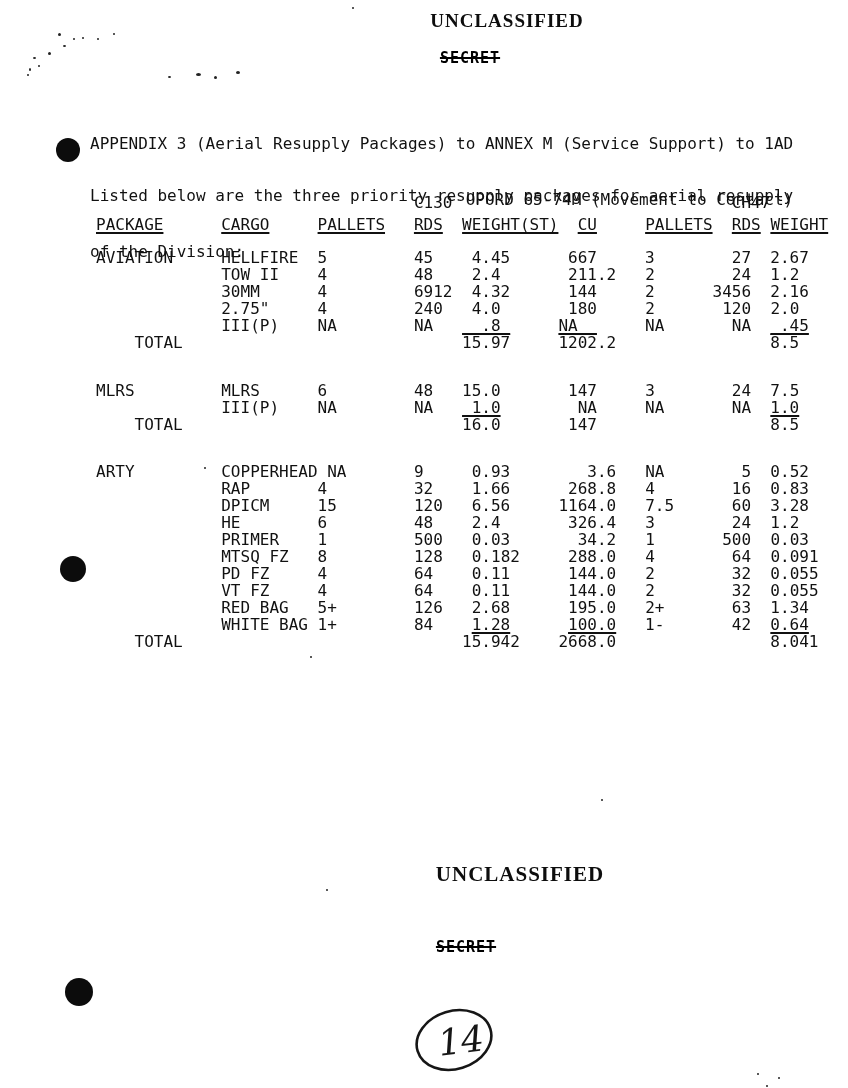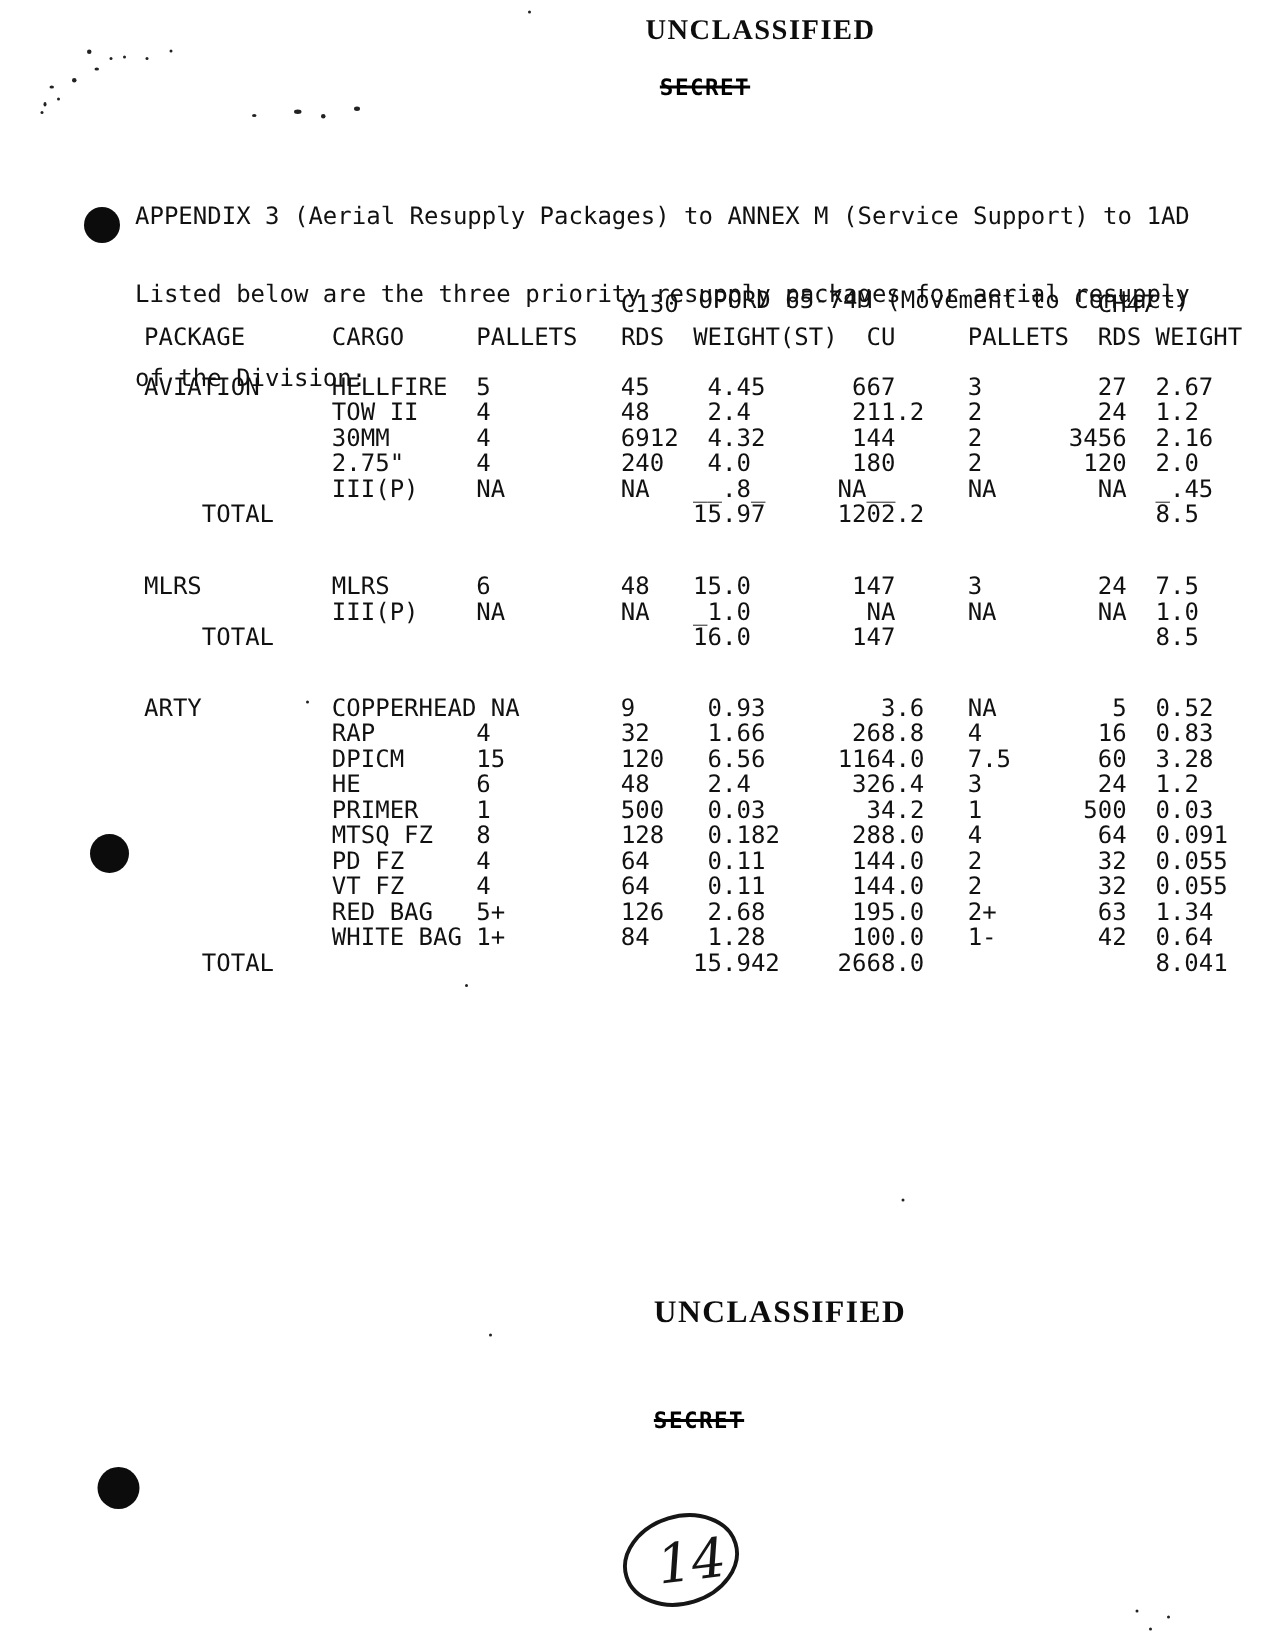--- a/index.html
+++ b/index.html
@@ -35,21 +35,21 @@
     font-size:15px;
     letter-spacing:1px;
     color:#000000;
     transform:translateX(-50%);
     text-decoration:line-through;
     text-decoration-thickness:2px;
     white-space:nowrap;
   }
   .tblock{position:absolute;left:96px;}
   .tline{height:17px;line-height:17px;white-space:pre;}
-  .ul{text-underline-offset:2px;text-decoration-thickness:1.5px;}
+  .ul{text-decoration:underline;text-underline-offset:2px;text-decoration-thickness:1.5px;}
   .hole{position:absolute;background:#0c0c0c;border-radius:50%;}
   .speck{position:absolute;background:#222;border-radius:50%;}
 </style>
 </head>
 <body>
 
 <div class="page">
 
   <div class="hole" style="left:56px;top:138px;width:24px;height:24px;"></div>
   <div class="hole" style="left:60px;top:556px;width:26px;height:26px;"></div>

